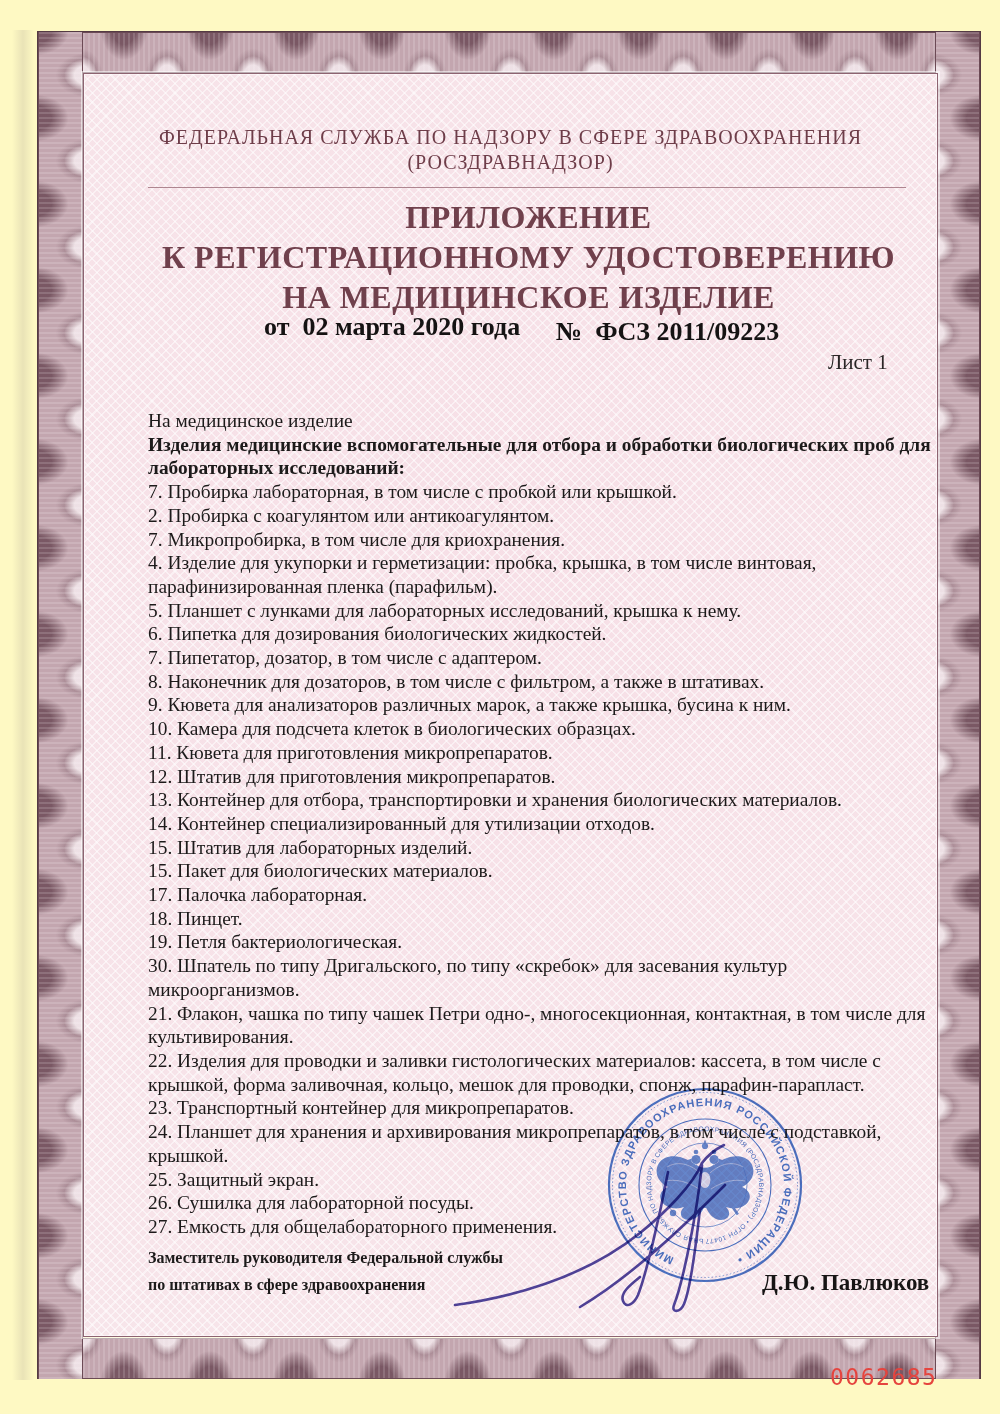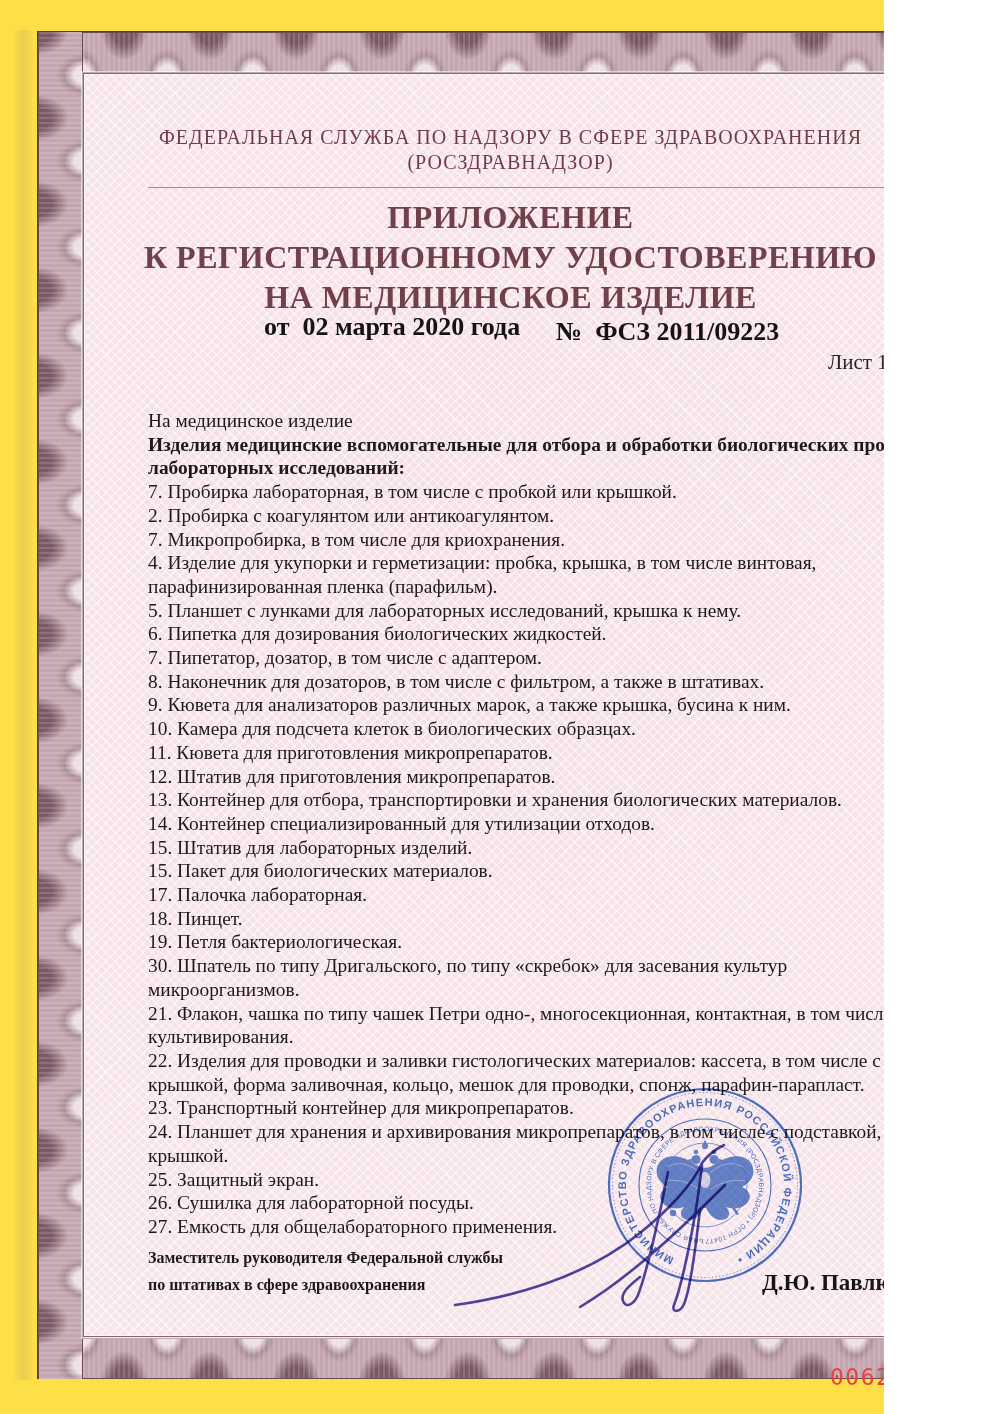--- a/index.html
+++ b/index.html
@@ -1,17 +1,17 @@
 <!DOCTYPE html>
 <html><head>
 <meta charset="utf-8">
 <style>
   html,body{margin:0;padding:0;background:#ffffff;}
   .page{
-    position:relative;width:884px;height:1414px;background:#fde047;overflow:hidden;
+    position:relative;width:1000px;height:1414px;background:#fef9c3;overflow:hidden;
     font-family:"Liberation Serif","DejaVu Serif",serif;
   }
   
   .scan-shadow{position:absolute;left:12px;top:30px;width:22px;height:1350px;
     background:linear-gradient(90deg,rgba(255,255,255,0),rgba(125,112,118,.16),rgba(255,255,255,0));}
   
   .frame-outline{position:absolute;left:37px;top:31px;width:944px;height:1348px;
     border:1.5px solid #543a44;box-sizing:border-box;}
   .band{position:absolute;background-color:#c3a6af;}
   .band-h{
@@ -46,22 +46,22 @@
       radial-gradient(circle at 50% 40%, rgba(246,216,226,.45), rgba(247,229,234,.15));
     border:1px solid #8d6371;
     box-shadow:0 0 0 2px rgba(255,255,255,.55), inset 0 0 0 1px rgba(255,255,255,.5);
   }
   
   .authority{position:absolute;left:83px;width:855px;text-align:center;color:#6e3d49;}
   .authority-1{top:126px;font-size:20px;letter-spacing:1px;}
   .authority-2{top:151px;font-size:20px;letter-spacing:1px;}
   .divider{position:absolute;left:148px;top:187px;width:758px;height:0;
     border-top:1px solid rgba(150,100,112,.75);}
-  .doc-title{position:absolute;left:83px;width:855px;text-align:center;color:#70404c;
-    font-weight:bold;font-size:32px;line-height:40px;letter-spacing:.5px;}
+  .doc-title{position:absolute;left:69px;width:855px;text-align:center;color:#70404c;
+    font-weight:bold;font-size:32px;line-height:40px;letter-spacing:.5px;padding-left:32px;}
   .doc-title{top:197px;}
   .meta-date{position:absolute;left:264px;top:312px;font-size:26px;font-weight:bold;color:#151313;white-space:pre;}
   .meta-number{position:absolute;left:556px;top:317px;font-size:26px;font-weight:bold;color:#151313;white-space:pre;}
   .meta-sheet{position:absolute;left:828px;top:350px;font-size:21px;color:#2a2626;white-space:pre;}
   
   .doc-body{position:absolute;left:148px;top:409px;width:793px;
     font-size:19.4px;line-height:23.7px;color:#1c1a1a;}
   .doc-body p{margin:0;}
   .doc-body .subject{font-weight:bold;}
   .sign-position{font-weight:bold;font-size:16px;line-height:27.5px;margin-top:5px !important;width:620px;}

